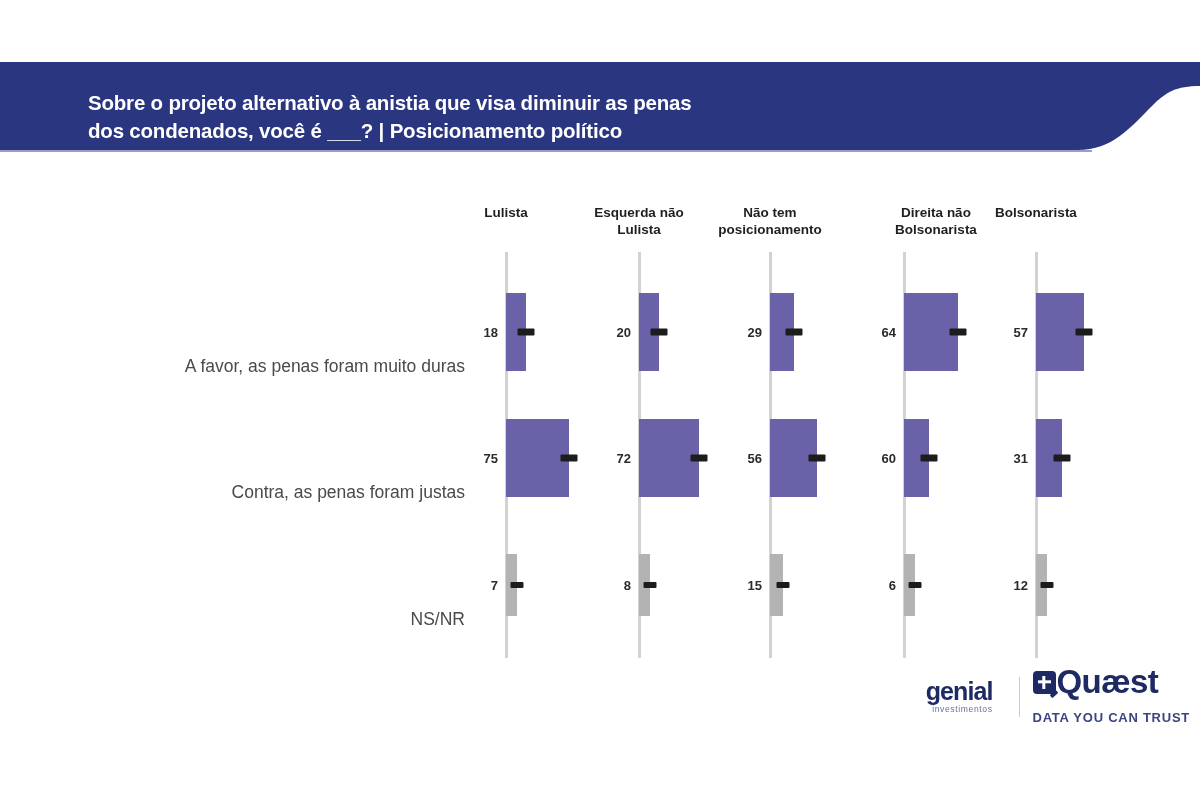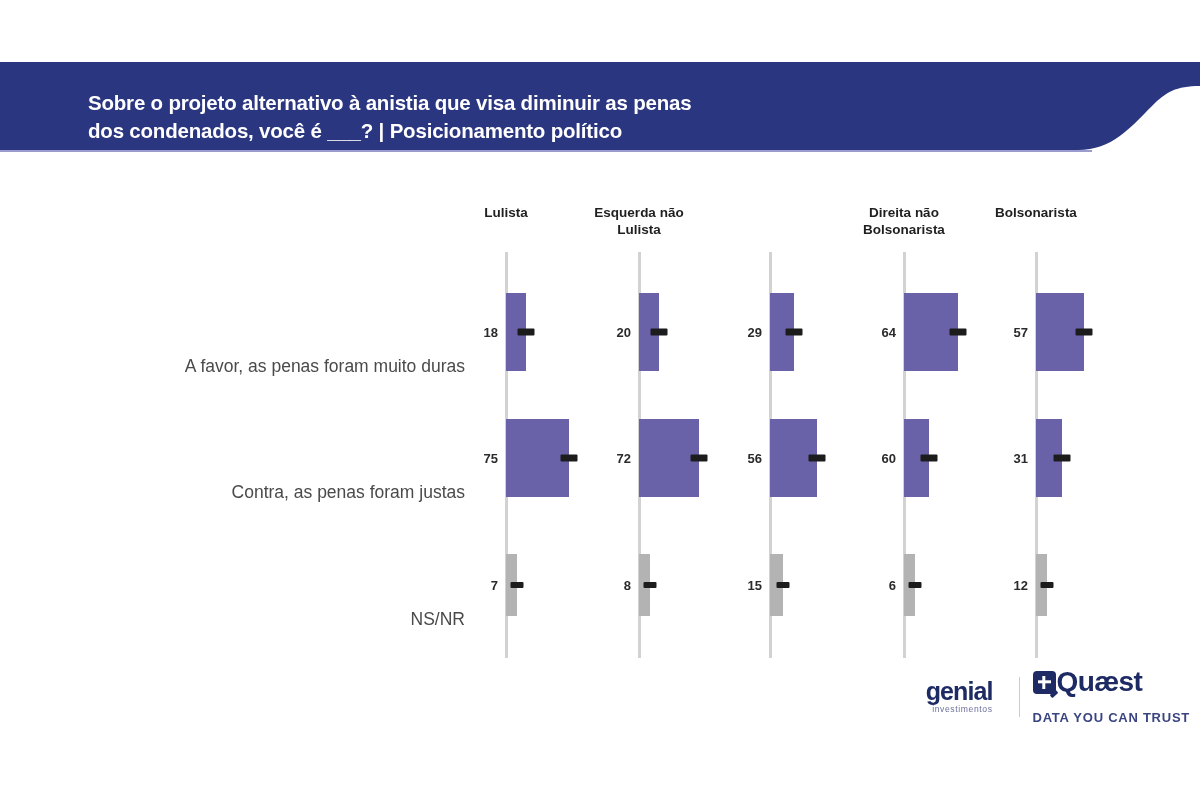--- a/index.html
+++ b/index.html
@@ -137,21 +137,21 @@
     content: ""; position: absolute; background: #ffffff;
   }
   .q-mark::before { left: 50%; top: 5px; width: 3.4px; height: 13px; transform: translateX(-50%); }
   .q-mark::after  { top: 50%; left: 5px; width: 13px; height: 3.4px; transform: translateY(-50%); }
   .q-tail {
     position: absolute; right: -2px; bottom: -2px;
     width: 8px; height: 4px; background: #1d2a63;
     transform: rotate(-42deg); border-radius: 1px;
   }
   .logo-quaest .q-word {
-    font-size: 28px; font-weight: bold; color: #1d2a63;
+    font-size: 33px; font-weight: bold; color: #1d2a63;
     letter-spacing: -0.6px; line-height: 24px;
   }
   .logo-quaest .q-sub {
     font-size: 13px; font-weight: bold; color: #3a4480;
     letter-spacing: 0.75px; line-height: 11px; margin-top: 18px;
   }
 </style>
 </head>
 <body>
 
@@ -164,21 +164,23 @@
   </div>
   <div class="header-underline"></div>
   <div class="header-title">Sobre o projeto alternativo à anistia que visa diminuir as penas
 dos condenados, você é ___? | Posicionamento político</div>
 
   <div class="chart">
     <div class="col-headers">
         <div class="col-header" style="left: 506px;">Lulista</div>
         <div class="col-header" style="left: 639px;">Esquerda não
 Lulista</div>
-        <div class="col-header" style="left: 904px;">Direita não
+        <div class="col-header" style="left: 770px;">Não tem
+posicionamento</div>
+        <div class="col-header" style="left: 936px;">Direita não
 Bolsonarista</div>
         <div class="col-header" style="left: 1036px;">Bolsonarista</div>
       </div>
     <div id="axes">
         <div class="axis-line" style="left: 506px;"></div>
         <div class="axis-line" style="left: 639px;"></div>
         <div class="axis-line" style="left: 770px;"></div>
         <div class="axis-line" style="left: 904px;"></div>
         <div class="axis-line" style="left: 1036px;"></div>
       </div>

